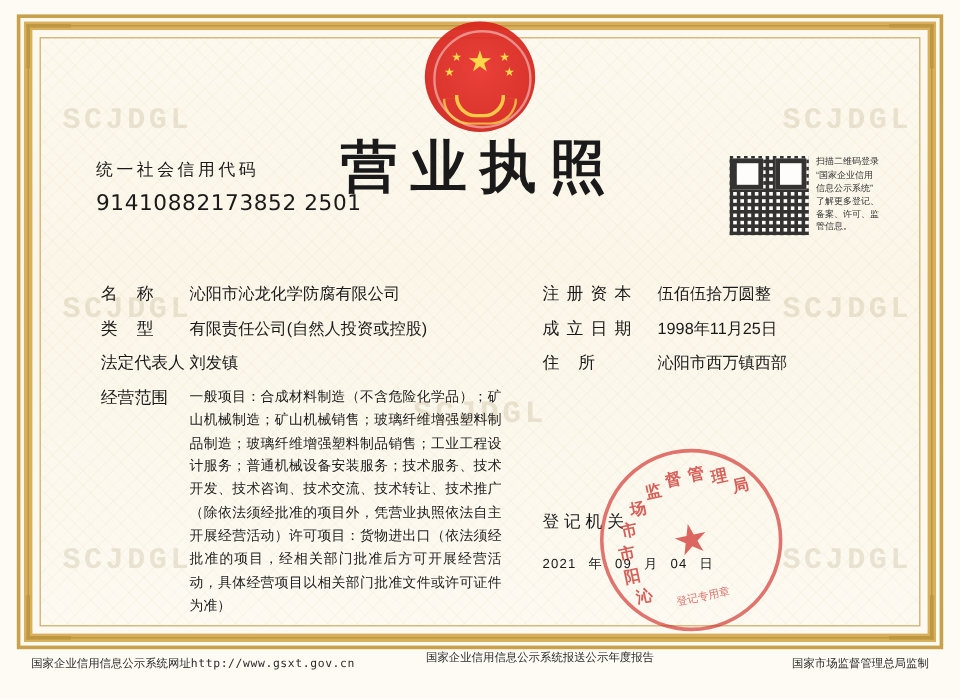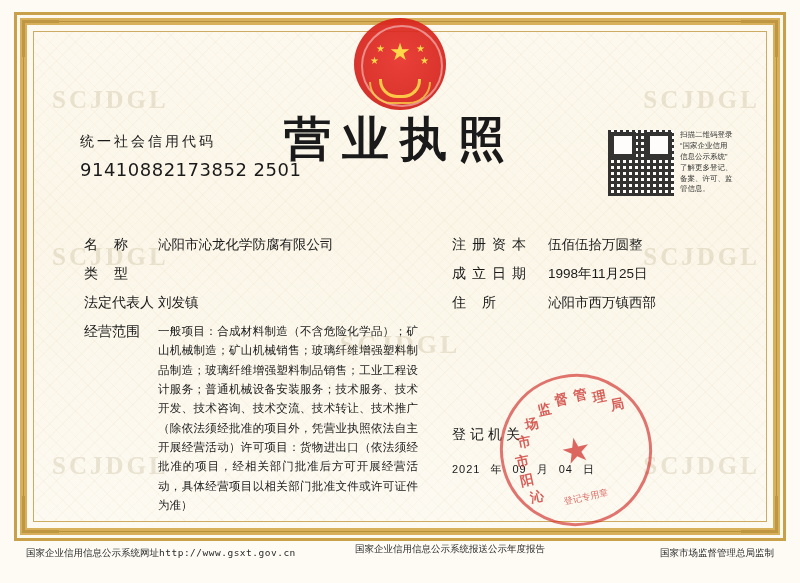--- a/index.html
+++ b/index.html
@@ -61,21 +61,21 @@
   .corner.tr { right: 22px; top: 20px; border-left: none; border-bottom: none; }
   .corner.bl { left: 22px; bottom: 50px; border-right: none; border-top: none; }
   .corner.br { right: 22px; bottom: 50px; border-left: none; border-top: none; }
 
   
   .watermark {
     position: absolute;
     color: rgba(190, 175, 140, 0.30);
     font-size: 25px;
     letter-spacing: 3px;
-    font-family: Liberation Serif, serif;
+    font-family: Liberation Mono, monospace;
     font-weight: bold;
     user-select: none;
     white-space: nowrap;
   }
   .wm1 { left: 52px;  top: 86px; }
   .wm2 { left: 760px; top: 86px; transform: translateX(-100%); }
   .wm3 { left: 52px;  top: 243px; }
   .wm4 { left: 760px; top: 243px; transform: translateX(-100%); }
   .wm5 { left: 52px;  top: 452px; }
   .wm6 { left: 760px; top: 452px; transform: translateX(-100%); }
@@ -413,20 +413,21 @@
 信息公示系统”
 了解更多登记、
 备案、许可、监
 管信息。</div>
   </div>
 
   <div class="field-label lbl-name">名    称</div>
   <div class="field-value val-name">沁阳市沁龙化学防腐有限公司</div>
 
   <div class="field-label lbl-type">类    型</div>
+  <div class="field-value val-type">有限责任公司(自然人投资或控股)</div>
 
   <div class="field-label lbl-rep">法定代表人</div>
   <div class="field-value val-rep">刘发镇</div>
 
   <div class="field-label lbl-scope">经营范围</div>
   <div class="scope-text">一般项目：合成材料制造（不含危险化学品）；矿山机械制造；矿山机械销售；玻璃纤维增强塑料制品制造；玻璃纤维增强塑料制品销售；工业工程设计服务；普通机械设备安装服务；技术服务、技术开发、技术咨询、技术交流、技术转让、技术推广（除依法须经批准的项目外，凭营业执照依法自主开展经营活动）许可项目：货物进出口（依法须经批准的项目，经相关部门批准后方可开展经营活动，具体经营项目以相关部门批准文件或许可证件为准）</div>
 
   <div class="field-label lbl-cap">注册资本</div>
   <div class="field-value val-cap">伍佰伍拾万圆整</div>
 

